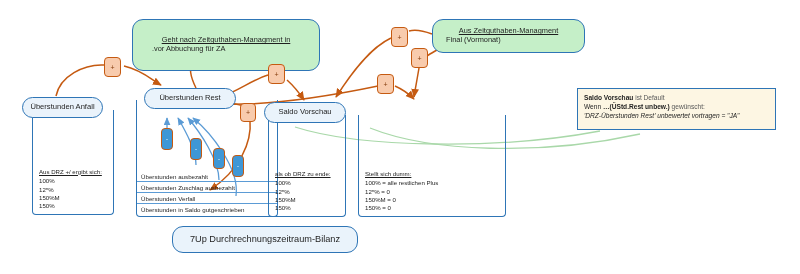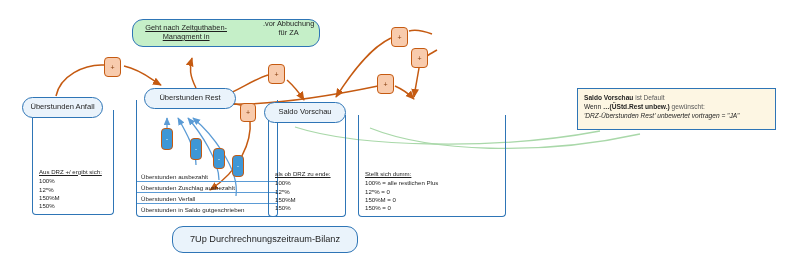--- a/index.html
+++ b/index.html
@@ -89,25 +89,29 @@
       <path d="M219,180 C219,160 200,132 188,118" marker-end="url(#ab)"></path>
       <path d="M236,196 C240,168 210,132 193,118" marker-end="url(#ab)"></path>
     </g>
     <g fill="none" stroke="#a9d8a9" stroke-width="1.3">
 
       <path d="M295,127 C360,148 500,150 600,131"></path>
       <path d="M370,128 C430,152 540,156 640,134"></path>
     </g>
   </svg>
 
-  <div class="node green" style="left:132px;top:19px;width:188px;height:28px;flex-direction:row;">
+  <div class="node green" style="left:132px;top:19px;width:188px;height:52px;flex-direction:column;">
     <span class="ttl u" style="font-size:7.4px;">Geht nach Zeitguthaben-Managment in</span>
     <span class="ttl" style="font-size:7.4px;align-self:flex-start;margin-left:19px;">.vor Abbuchung für ZA</span>
   </div>
 
+  <div class="node green" style="left:432px;top:19px;width:153px;height:34px;flex-direction:column;">
+    <span class="ttl u" style="font-size:7.4px;">Aus Zeitguthaben-Managment</span>
+    <span class="ttl" style="font-size:7.4px;align-self:flex-start;margin-left:13px;">Final (Vormonat)</span>
+  </div>
 
   <div class="panel" style="left:32px;top:110px;width:82px;height:105px;">
     <div class="hd">Aus DRZ +/ ergibt sich:</div>
     <div class="li">100%</div>
     <div class="li">12*%</div>
     <div class="li">150%M</div>
     <div class="li">150%</div>
   </div>
 
   <div class="rows" style="left:136px;top:100px;width:142px;height:117px;">

